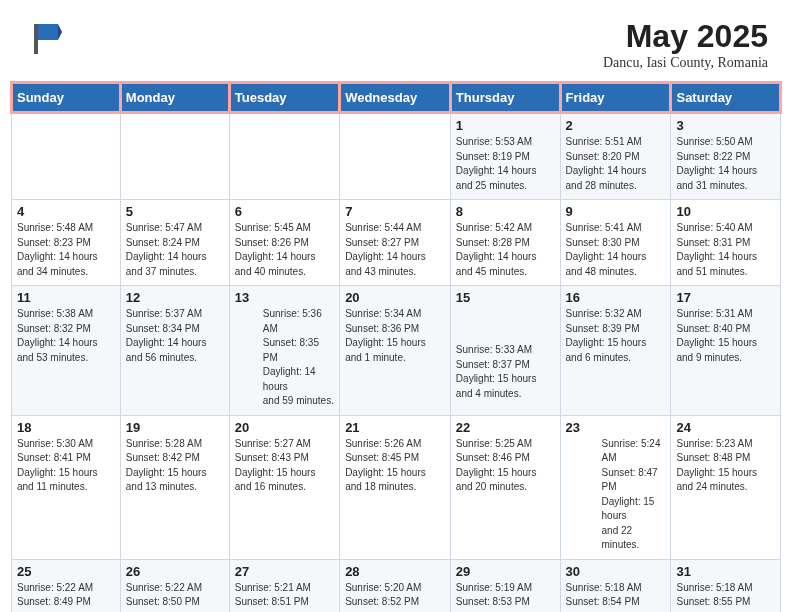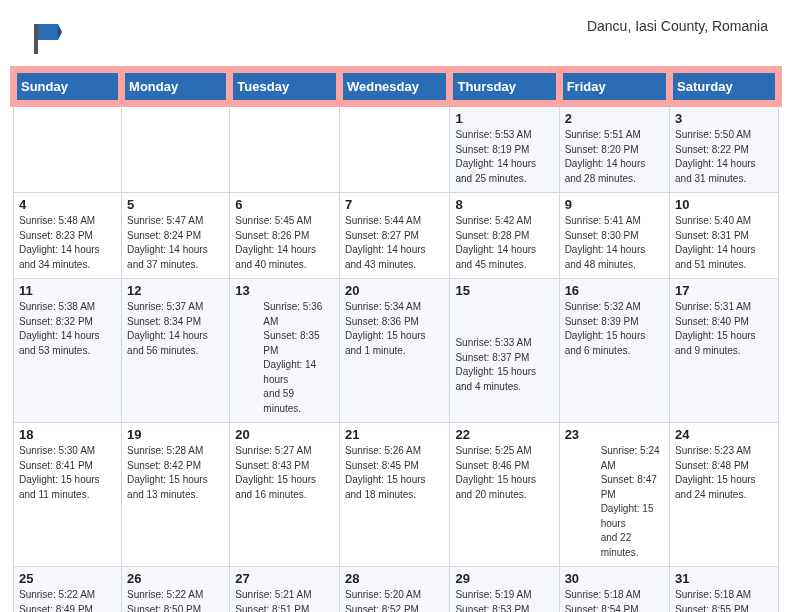--- a/index.html
+++ b/index.html
@@ -44,36 +44,37 @@
       text-align: right;
     }
     .month-year {
       font-size: 32px;
       font-weight: bold;
       color: #222;
     }
     .location {
       font-size: 14px;
       color: #333;
+      font-family: Liberation Serif, serif;
     }
     table {
       width: calc(100% - 20px);
       margin: 0 10px 10px 10px;
       border-collapse: collapse;
     }
     thead tr {
       background-color: #2a6db5;
     }
     thead th {
       color: #fff;
       font-size: 13px;
       font-weight: bold;
       padding: 6px 4px;
       text-align: left;
-      border: 7px solid #fca5a5;
+      border: 3px solid #fca5a5;
     }
     tbody tr {
       background: #fff;
     }
     tbody tr:nth-child(odd) {
       background: #f5f7fa;
     }
     tbody td {
       vertical-align: top;
       padding: 4px 5px 6px 5px;
@@ -113,20 +114,21 @@
   <div class="logo">
     <svg class="logo-icon" viewBox="0 0 38 38" xmlns="http://www.w3.org/2000/svg">
       <rect width="38" height="38" fill="white"></rect>
 
       <polygon points="12,6 34,6 34,22 12,22" fill="#2a6db5"></polygon>
       <polygon points="34,6 38,14 34,22" fill="#1a4d8f"></polygon>
       <rect x="10" y="6" width="4" height="30" fill="#555"></rect>
     </svg>
   </div>
   <div class="title-block">
+    <div class="month-year">May 2025</div>
     <div class="location">Dancu, Iasi County, Romania</div>
   </div>
 </div>
 
 <table>
   <thead>
     <tr>
     <th>Sunday</th>
         <th>Monday</th>
         <th>Tuesday</th>

